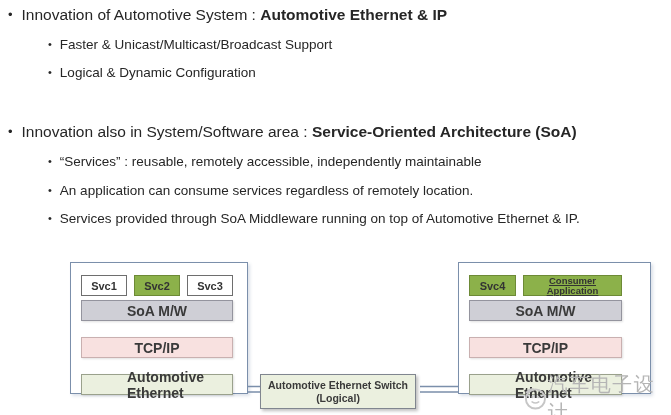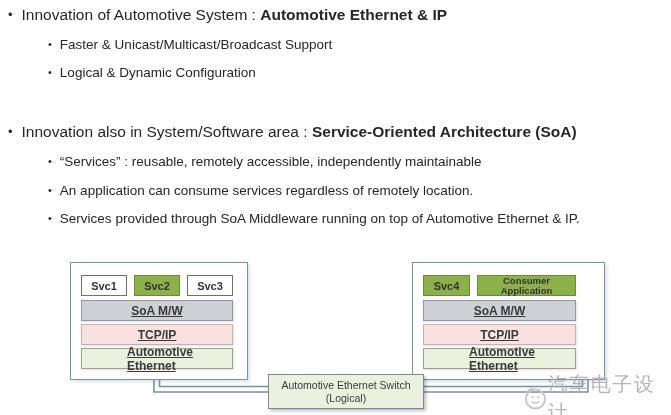--- a/index.html
+++ b/index.html
@@ -13,52 +13,51 @@
   .line .dot{flex:0 0 auto;}
   .line.main{left:8px;font-size:15.5px;line-height:19px;}
   .line.main .dot{font-size:13px;line-height:19px;margin-right:9px;}
   .line.sub{left:48px;font-size:13.5px;line-height:17px;}
   .line.sub .dot{font-size:11px;line-height:17px;margin-right:8px;}
   .line strong{font-weight:bold;margin-top:37px;}
   
   .connectors{position:absolute;left:0;top:0;width:671px;height:415px;}
   .connectors path{fill:none;stroke:var(--connector_blue,#7b8fab);stroke-width:1.6;}
   .stack{
-    position:absolute;top:262px;height:118px;background:#fff;box-sizing:border-box;
+    position:absolute;top:262px;height:132px;background:#fff;box-sizing:border-box;
     border:1.5px solid var(--stack_border,#7b8fab);
     box-shadow:2px 2px 3px rgba(120,140,170,.25);
   }
   .stack.left{left:70px;width:178px;padding:12px 14px 0 10px;}
-  .stack.right{left:412px;width:193px;padding:12px 28px 0 10px;}
+  .stack.right{left:458px;width:193px;padding:12px 28px 0 10px;}
   .svc-row{display:flex;gap:7px;height:21px;margin-bottom:4px;}
   .svc{
     flex:1;display:flex;align-items:center;justify-content:center;box-sizing:border-box;
     background:#ffffff;border:1px solid #6e6e6e;font-size:11px;font-weight:bold;color:#333;
   }
   .svc.green{
     background:var(--service_green,#8cb14a);
     border-color:var(--service_green_border,#6d8a36);
   }
   .svc.narrow{flex:0 0 47px;}
-  .svc.wide{font-size:9.5px;line-height:10px;text-align:center;white-space:normal;padding:0 4px;}
+  .svc.wide{font-size:9.5px;line-height:10px;text-align:center;white-space:normal;padding:0 4px;text-decoration:underline;}
   .layer{
-    height:21px;margin-bottom:3px;display:flex;align-items:center;justify-content:center;
-    box-sizing:border-box;font-size:12px;font-weight:bold;color:#3a3a3a;
+    height:21px;margin-bottom:16px;display:flex;align-items:center;justify-content:center;
+    box-sizing:border-box;font-size:14px;font-weight:bold;color:#3a3a3a;
     box-shadow:1px 1px 2px rgba(0,0,0,.12);
-    text-decoration:underline;
   }
   .layer.soa{background:var(--soa_mw_gray,#cfcfd6);border:1px solid var(--soa_mw_border,#94949e);}
   .layer.tcp{background:var(--tcpip_pink,#f8e1e0);border:1px solid var(--tcpip_border,#c9b0b0);}
   .layer.eth{background:var(--ethernet_pale_green,#ebf0df);border:1px solid var(--ethernet_border,#9aa18c);padding-left:45px;}
   .switch{
-    position:absolute;left:268px;top:374px;width:156px;height:35px;box-sizing:border-box;
+    position:absolute;left:260px;top:374px;width:156px;height:35px;box-sizing:border-box;
     background:var(--ethernet_pale_green,#ebf0df);border:1.2px solid var(--switch_border,#80868f);
     box-shadow:2px 2px 3px rgba(0,0,0,.25);
     display:flex;flex-direction:column;align-items:center;justify-content:center;
-    font-size:10.5px;font-weight:normal;color:#3a3a3a;line-height:13px;
+    font-size:10.5px;font-weight:bold;color:#3a3a3a;line-height:13px;
   }
   
   .watermark{
     position:absolute;left:523px;top:384px;height:28px;display:flex;align-items:center;
     color:var(--watermark_gray,#b5b5b5);
   }
   .watermark .wm-text{font-size:20px;letter-spacing:1.5px;line-height:28px;}
 </style>
 </head>
 <body>

